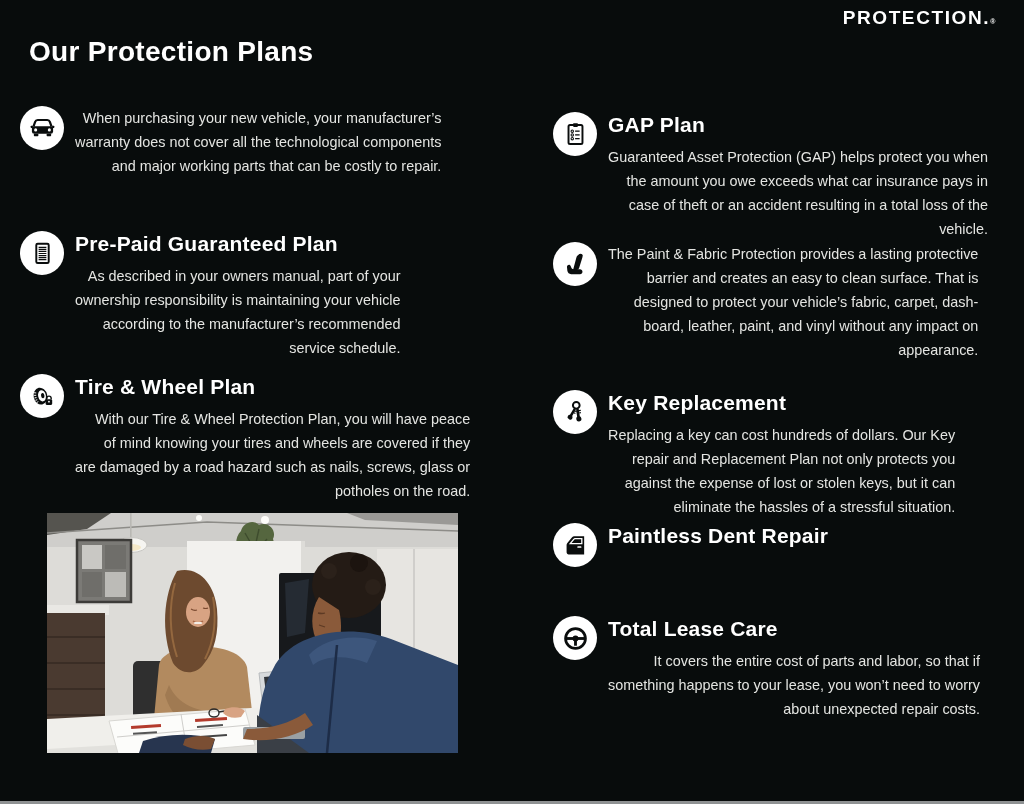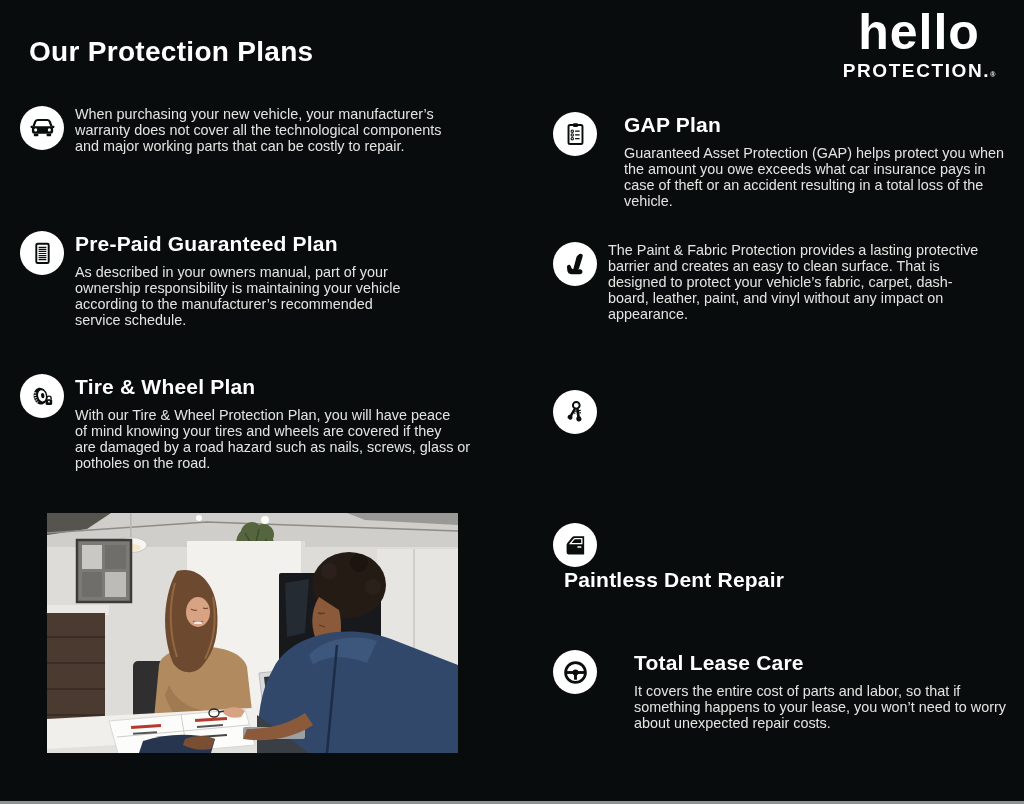--- a/index.html
+++ b/index.html
@@ -21,39 +21,38 @@
   .logo-reg{font-size:7px;font-weight:bold;vertical-align:baseline;letter-spacing:0;}
 
   .plan{position:absolute;display:flex;align-items:flex-start;}
   .plan-icon{
     width:44px;height:44px;border-radius:50%;background:#ffffff;
     flex:0 0 44px;display:flex;align-items:center;justify-content:center;
   }
   .plan-icon svg{width:31px;height:31px;display:block;}
   .plan-text{margin-left:11px;}
   .plan-title{margin:1px 0 8px 0;font-size:21px;font-weight:bold;color:#ffffff;letter-spacing:.2px;white-space:nowrap;}
-  .plan-body{margin:0;font-size:14.4px;line-height:16px;color:#e4e5e2;white-space:pre;}
+  .plan-body{margin:0;font-size:14.4px;line-height:24px;color:#e4e5e2;white-space:pre;text-align:right;}
 
   .photo{
     position:absolute;left:47px;top:513px;width:411px;height:240px;overflow:hidden;
   }
   .photo svg{display:block;}
   .footer-strip{
     position:absolute;left:0;right:0;bottom:0;height:3px;background:#8f9293;
   }
 </style>
 </head>
 <body>
 
 <div class="page">
 
   <h1 class="page-title">Our Protection Plans</h1>
 
   <div class="logo">
-    <div class="logo-hello">hello</div>
     <div class="logo-protection"><span>PROTECTION.</span><span class="logo-reg">®</span></div>
   </div>
 
   <section class="plan" style="left:20px;top:106px;">
     <div class="plan-icon">
       <svg viewBox="0 0 24 24">
         <path d="M5 10.6 L6.3 6.9 C6.6 6 7.4 5.4 8.3 5.4 H15.7 C16.6 5.4 17.4 6 17.7 6.9 L19 10.6" fill="none" stroke="#0a0d0d" stroke-width="1.7"></path>
         <rect x="2.9" y="9.9" width="1.7" height="1.7" rx="0.4" fill="#0a0d0d"></rect>
         <rect x="19.4" y="9.9" width="1.7" height="1.7" rx="0.4" fill="#0a0d0d"></rect>
         <rect x="3.8" y="10.2" width="16.4" height="5.9" rx="1.8" fill="#0a0d0d"></rect>
@@ -191,21 +190,21 @@
       <polygon points="210,202 262,240 210,240" fill="#3a3f46"></polygon>
 
       <rect x="196" y="214" width="62" height="12" rx="2" fill="#9aa0a4"></rect>
       <path d="M258 200 C240 212 220 216 200 216 L196 226 C222 230 248 224 266 212 Z" fill="#8a5a3a"></path>
 
       <path d="M96 228 C120 220 146 220 168 226 L164 240 L92 240 Z" fill="#27354f"></path>
       <path d="M138 226 c10 -4 22 -4 30 0 l-4 10 c-10 2 -20 0 -28 -4 z" fill="#7a4e33"></path>
     </svg>
   </div>
 
-  <section class="plan" style="left:553px;top:112px;gap:16px;">
+  <section class="plan" style="left:553px;top:112px;">
     <div class="plan-icon">
       <svg viewBox="0 0 24 24">
         <rect x="6.6" y="4.6" width="10.8" height="14.8" rx="1.2" fill="none" stroke="#0a0d0d" stroke-width="1.5"></rect>
         <rect x="10" y="3.2" width="4" height="2.9" rx="0.9" fill="#0a0d0d"></rect>
         <circle cx="9.5" cy="9.4" r="0.95" fill="none" stroke="#0a0d0d" stroke-width="0.8"></circle>
         <path d="M11.7 9.4h3.5" stroke="#0a0d0d" stroke-width="1"></path>
         <circle cx="9.5" cy="12.3" r="0.95" fill="none" stroke="#0a0d0d" stroke-width="0.8"></circle>
         <path d="M11.7 12.3h3.5" stroke="#0a0d0d" stroke-width="1"></path>
         <circle cx="9.5" cy="15.2" r="0.95" fill="none" stroke="#0a0d0d" stroke-width="0.8"></circle>
         <path d="M11.7 15.2h3.5" stroke="#0a0d0d" stroke-width="1"></path>
@@ -246,36 +245,43 @@
           <rect x="9.6" y="14.9" width="3.8" height="3.4" rx="1.5" fill="#0a0d0d"></rect>
           <path d="M12.5 10.4h1.3 M12.5 12h1.1" stroke="#0a0d0d" stroke-width="1"></path>
         </g>
         <g transform="rotate(-8 13.6 12)">
           <rect x="12.8" y="8.9" width="2.1" height="7.6" rx="1" fill="#0a0d0d"></rect>
           <circle cx="13.9" cy="17" r="2" fill="#0a0d0d"></circle>
           <path d="M14.9 10.8h1.4 M14.9 12.5h1.2" stroke="#0a0d0d" stroke-width="1"></path>
         </g>
       </svg>
     </div>
-  </section>
-
-  <section class="plan" style="left:553px;top:523px;flex-direction:column;">
+    <div class="plan-text">
+      <h2 class="plan-title">Key Replacement</h2>
+      <p class="plan-body">Replacing a key can cost hundreds of dollars. Our Key
+repair and Replacement Plan not only protects you
+against the expense of lost or stolen keys, but it can
+eliminate the hassles of a stressful situation.</p>
+    </div>
+  </section>
+
+  <section class="plan" style="left:553px;top:523px;">
     <div class="plan-icon">
       <svg viewBox="0 0 24 24">
         <path d="M18.7 4.9 v14 h-12 c-.9 0 -1.6 -.7 -1.6 -1.6 v-5.7 c0 -.6 .2 -1.1 .6 -1.6 l3.5 -4.2 c.5 -.6 1.2 -.9 1.9 -.9 z" fill="#0a0d0d"></path>
         <path d="M16.9 6.7 h-5.3 c-.3 0 -.6 .1 -.8 .4 l-2.9 3.5 h9 z" fill="none" stroke="#ffffff" stroke-width="1"></path>
         <rect x="13.4" y="12.6" width="3.2" height="1.2" rx="0.5" fill="#ffffff"></rect>
       </svg>
     </div>
     <div class="plan-text">
       <h2 class="plan-title">Paintless Dent Repair</h2>
     </div>
   </section>
 
-  <section class="plan" style="left:553px;top:650px;gap:26px;">
+  <section class="plan" style="left:553px;top:616px;">
     <div class="plan-icon">
       <svg viewBox="0 0 24 24">
         <circle cx="12" cy="12" r="7.7" fill="none" stroke="#0a0d0d" stroke-width="2.1"></circle>
         <rect x="5.2" y="10.9" width="13.6" height="2.2" fill="#0a0d0d"></rect>
         <rect x="10.9" y="12" width="2.2" height="5.6" fill="#0a0d0d"></rect>
         <circle cx="12" cy="12" r="2.3" fill="#0a0d0d"></circle>
       </svg>
     </div>
     <div class="plan-text">
       <h2 class="plan-title">Total Lease Care</h2>

